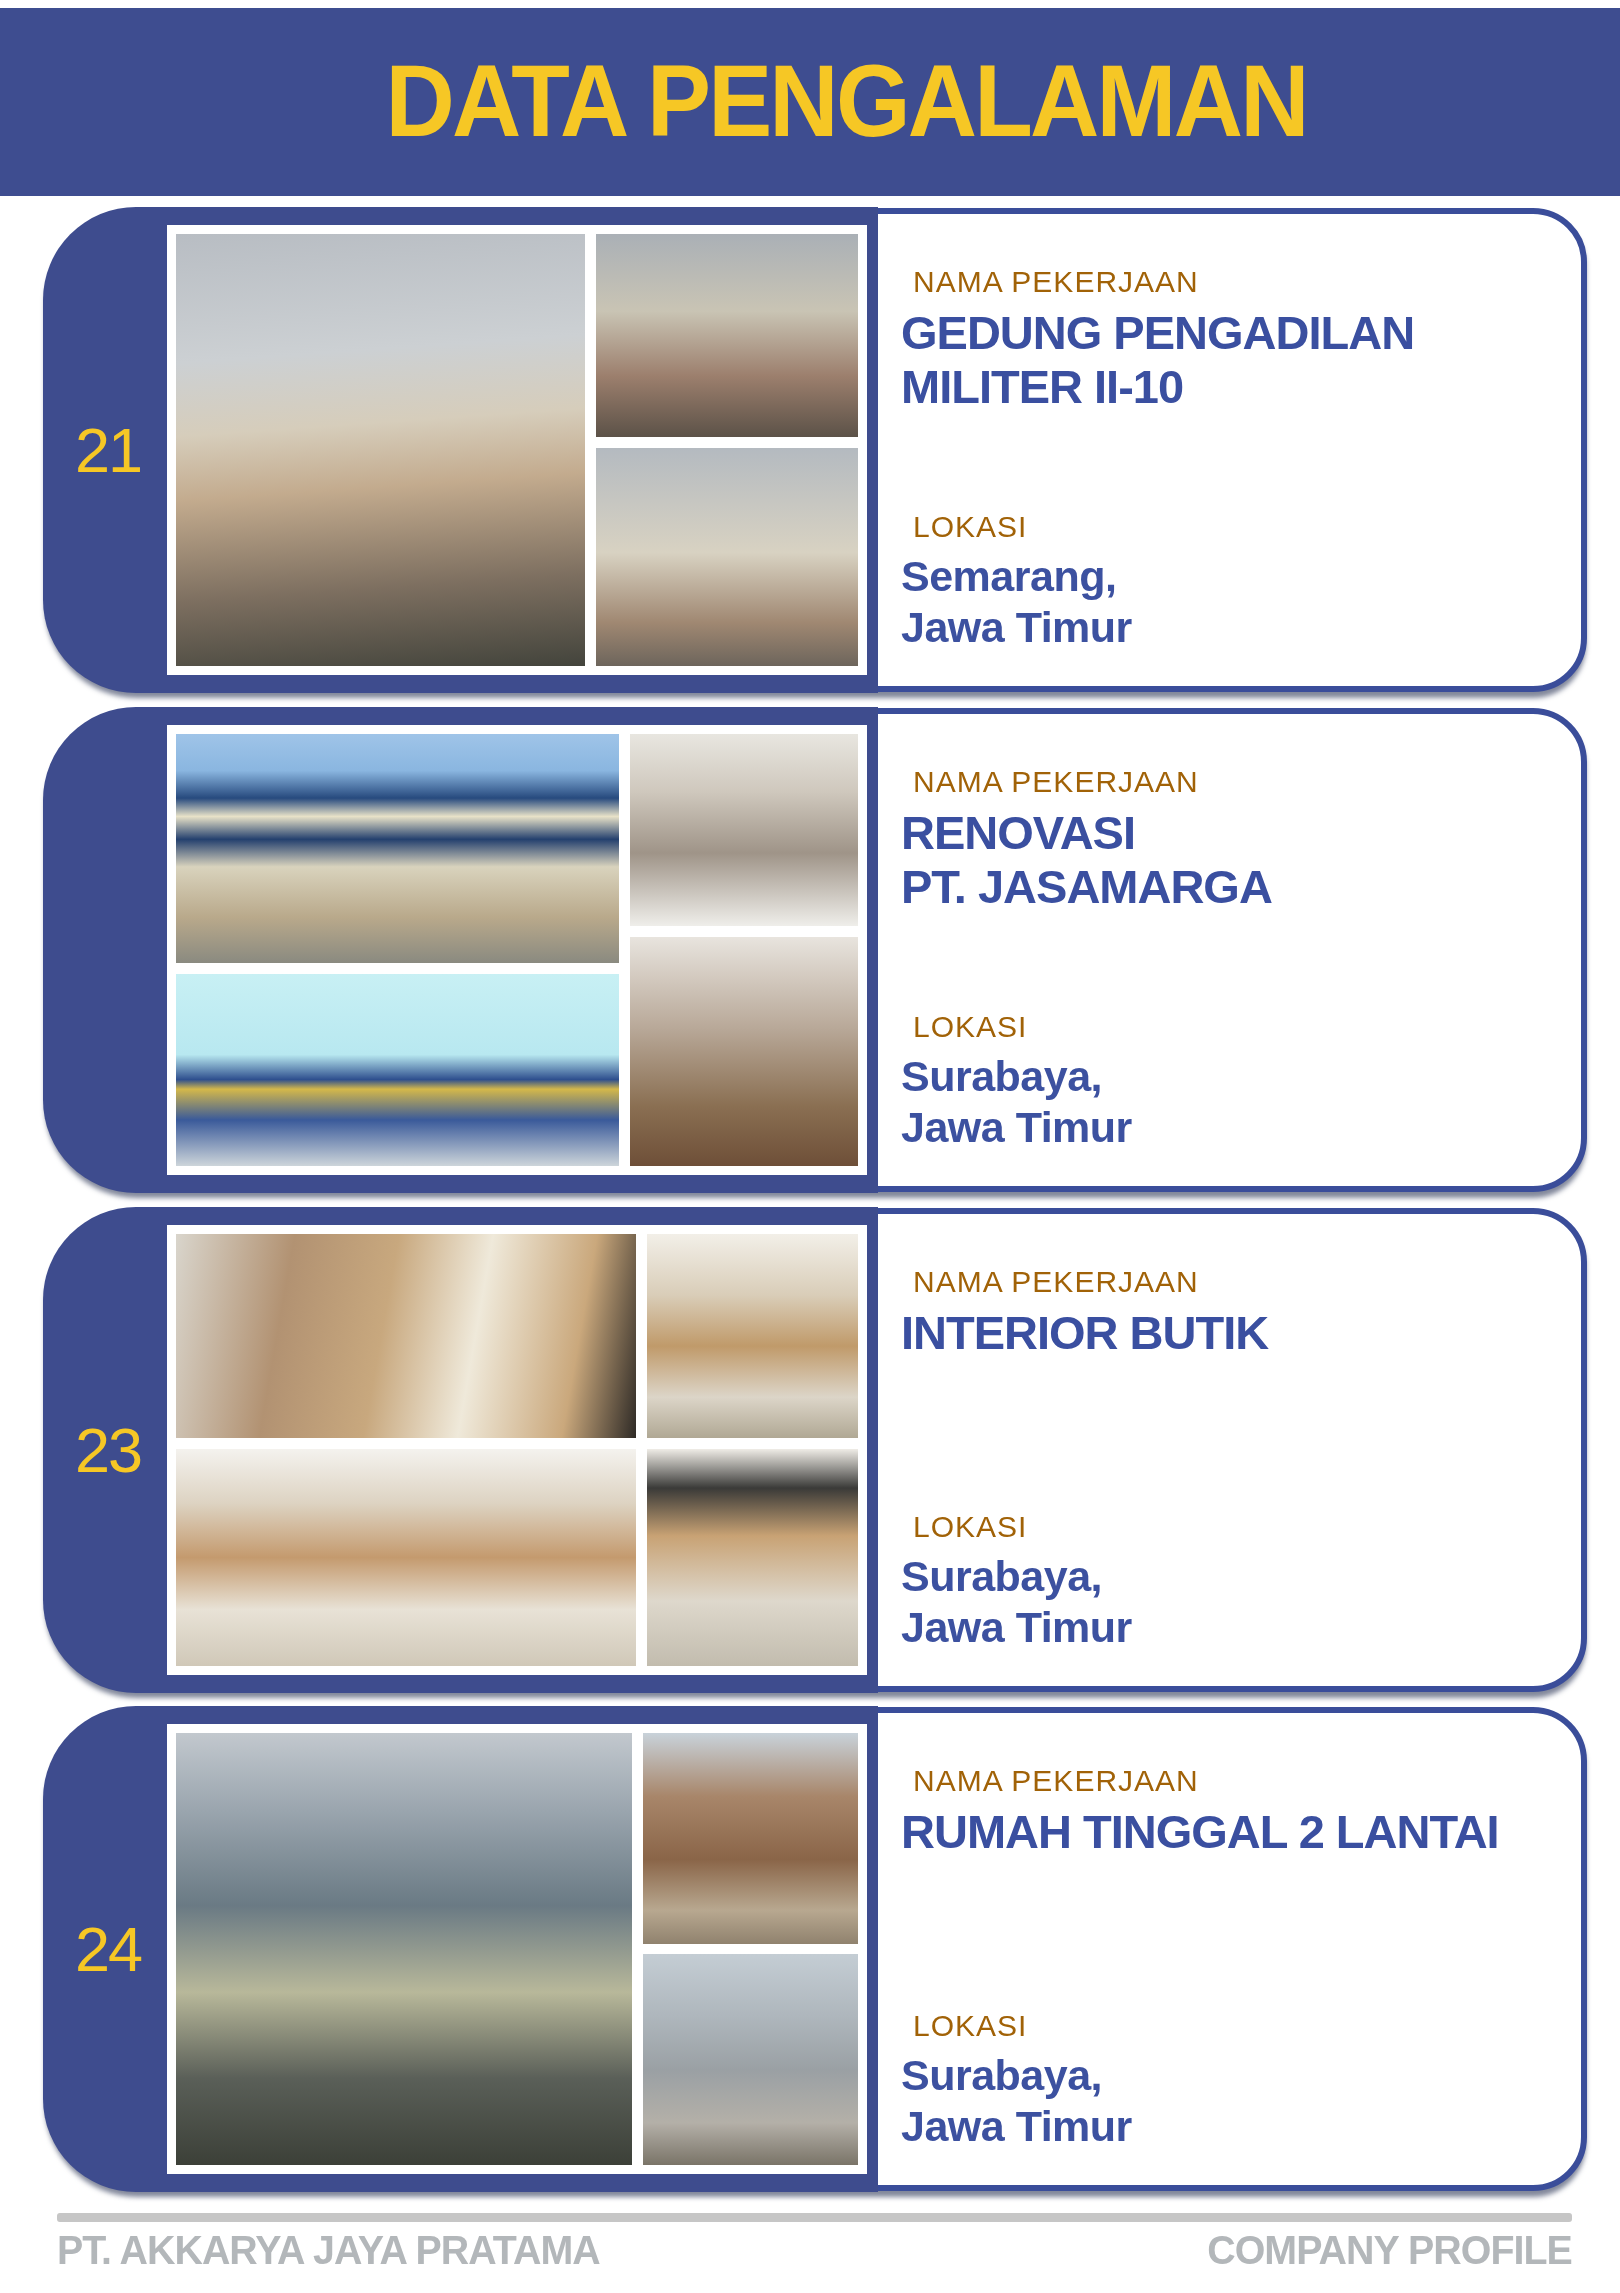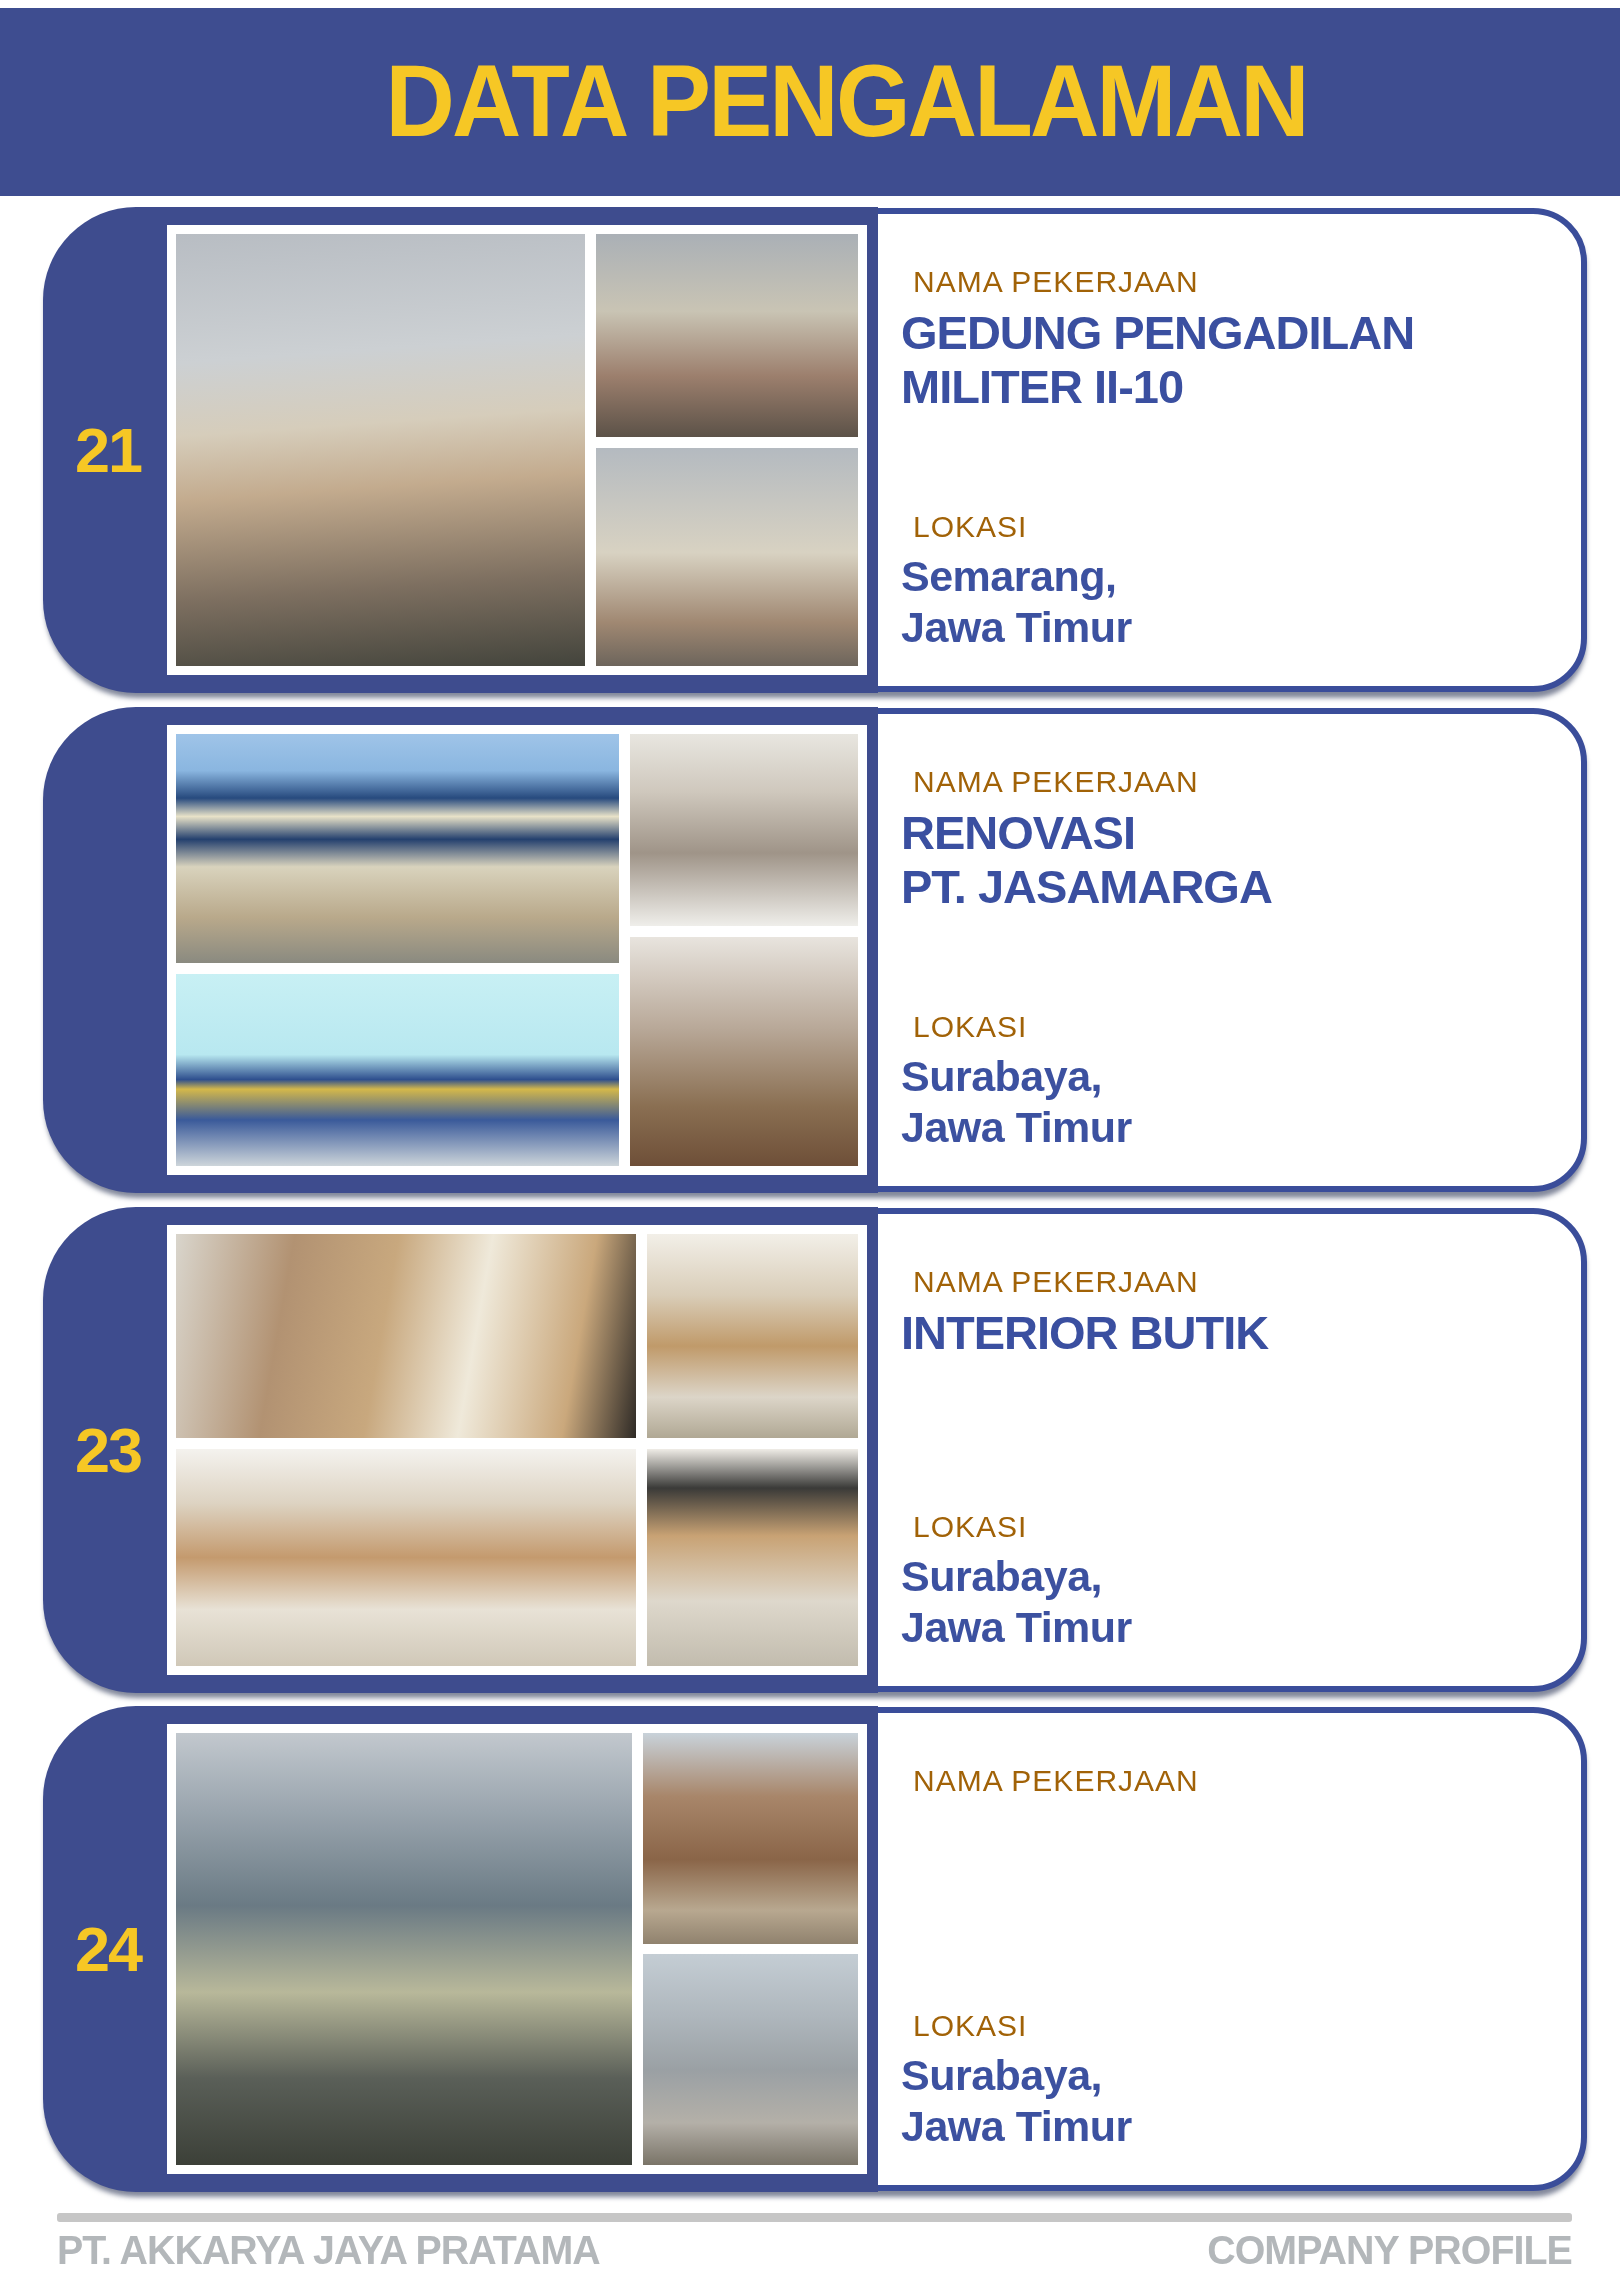--- a/index.html
+++ b/index.html
@@ -26,21 +26,21 @@
   .card.r1{top:208px;} .card.r2{top:708px;} .card.r3{top:1208px;} .card.r4{top:1707px;}
   .panel{
     position:absolute;top:-6.9px;bottom:-6.9px;left:-6.9px;width:835px;
     background:#3E4C8E;border-radius:93px 0 0 93px;
   }
   .numstrip{
     position:absolute;top:0;bottom:0;left:-6.9px;width:130px;
     display:flex;align-items:center;justify-content:center;
   }
   .num{
-    color:#F6C725;font-size:63px;font-weight:700;letter-spacing:-2px;
+    color:#F6C725;font-size:63px;font-weight:400;letter-spacing:-2px;
   }
   .photos{
     position:absolute;top:10.8px;bottom:10.8px;left:117px;width:700px;
     box-sizing:border-box;background:#ffffff;padding:8.8px;
     display:flex;gap:10.8px;
   }
   .pcol{display:flex;flex-direction:column;gap:10.8px;min-width:0;flex-basis:0;}
   .photo{min-height:0;min-width:0;flex-basis:0;}
   
   .ph-r1a{background:linear-gradient(176deg,#b8bdc3 0%,#ccd0d3 28%,#d6cdbb 44%,#c3ab8e 58%,#7d6f60 80%,#43443c 100%);}
@@ -175,20 +175,21 @@
     <div class="pcol" style="flex-grow:1">
       <div class="photo ph-r4b" style="flex-grow:1"></div>
       <div class="photo ph-r4c" style="flex-grow:1"></div>
     </div>
   </div>
   <div class="numstrip">
     <div class="num">24</div>
   </div>
   <div class="textcol">
     <div class="field-label label-name">NAMA PEKERJAAN</div>
+    <div class="project-title">RUMAH TINGGAL 2 LANTAI</div>
     <div class="field-label label-loc">LOKASI</div>
     <div class="location">Surabaya,
 Jawa Timur</div>
   </div>
 </div>
 
 <div class="footer-line"></div>
 <div class="footer-company">PT. AKKARYA JAYA PRATAMA</div>
 <div class="footer-doc">COMPANY PROFILE</div>
 

